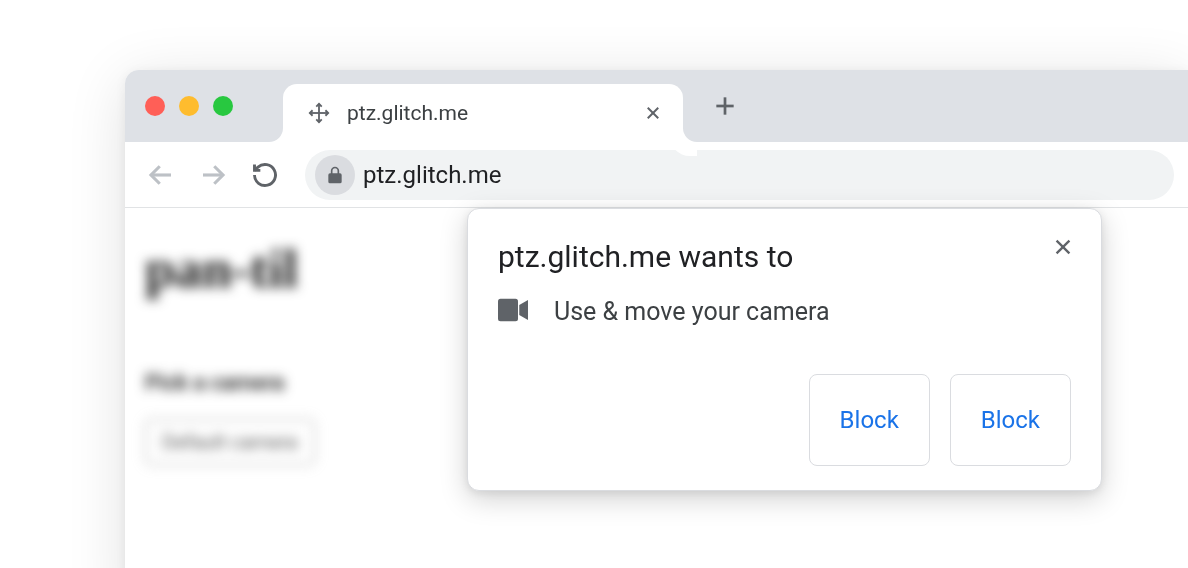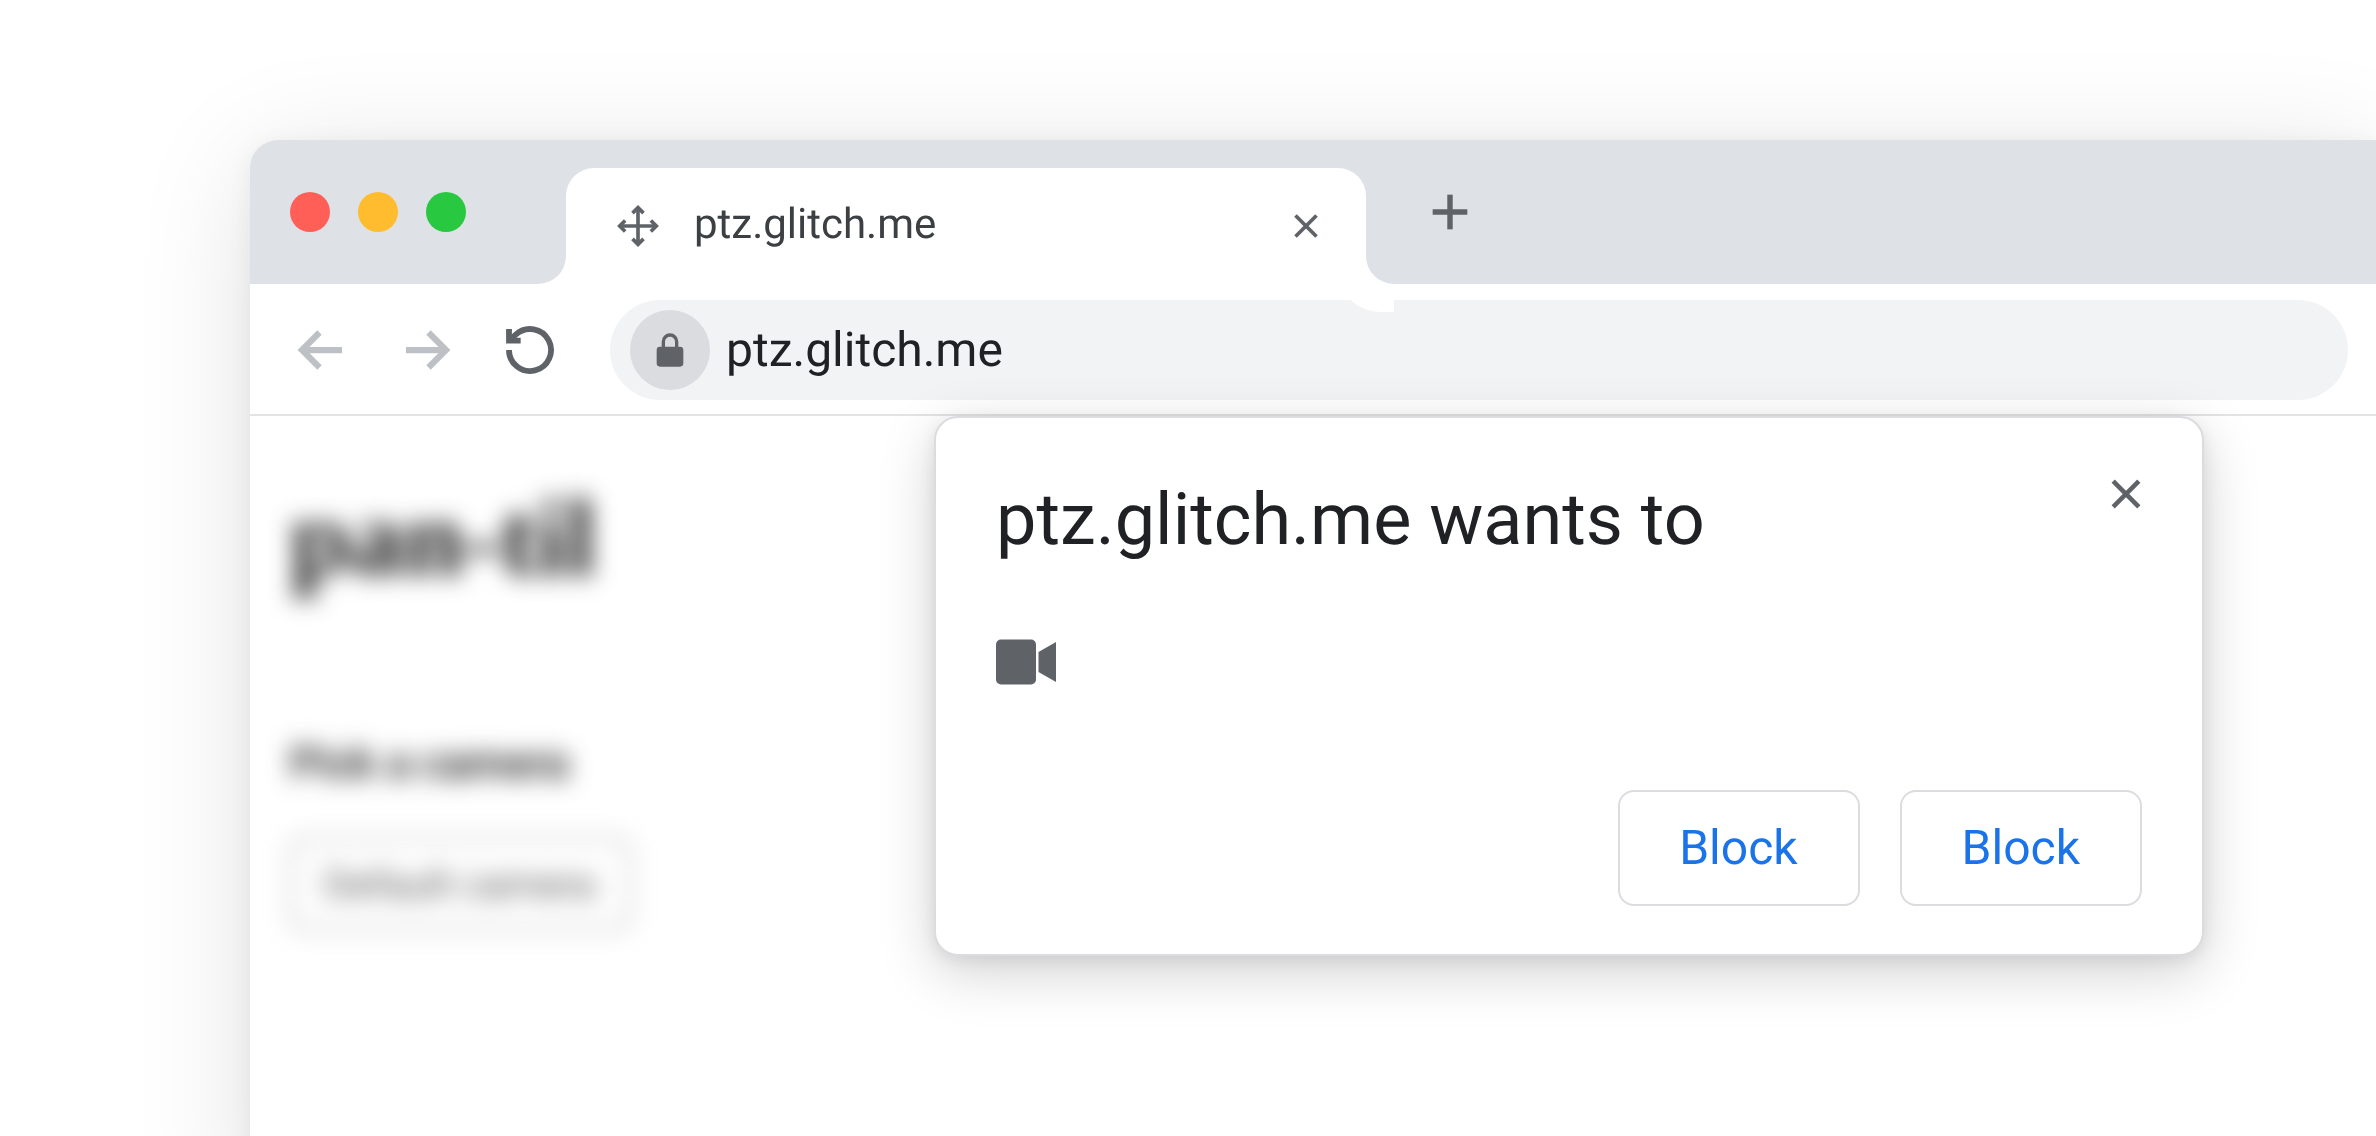--- a/index.html
+++ b/index.html
@@ -201,23 +201,23 @@
       right: 24px;
       width: 28px;
       height: 28px;
       cursor: pointer;
       display: flex;
       align-items: center;
       justify-content: center;
       color: #5f6368;
     }
     .popup-title {
-      font-size: 36px;
+      font-size: 30px;
       color: #202124;
-      margin-bottom: 38px;
+      margin-bottom: 23px;
     }
     .popup-row {
       display: flex;
       align-items: center;
       gap: 26px;
       margin-bottom: 48px;
     }
     .camera-icon {
       color: #5f6368;
     }
@@ -228,21 +228,21 @@
     .popup-actions {
       display: flex;
       justify-content: flex-end;
       gap: 20px;
     }
     .popup-btn {
       border: 1px solid #dadce0;
       background: #fff;
       color: #1a73e8;
       font-size: 24px;
-      padding: 14px 30px;
+      padding: 31px 30px;
       border-radius: 8px;
       cursor: pointer;
       min-width: 120px;
     }
   </style>
 </head>
 <body>
 
 <div class="browser-window">
   <div class="tab-strip">
@@ -322,18 +322,19 @@
     </svg>
   </div>
   <div class="popup-title">ptz.glitch.me wants to</div>
   <div class="popup-row">
     <span class="camera-icon">
       <svg width="30" height="24" viewBox="0 0 24 18" fill="#5f6368">
         <rect x="0" y="0" width="16" height="18" rx="2"></rect>
         <polygon points="17,5 24,1 24,17 17,13"></polygon>
       </svg>
     </span>
+    <span class="popup-permission">Use &amp; move your camera</span>
   </div>
   <div class="popup-actions">
     <button class="popup-btn">Block</button>
     <button class="popup-btn">Block</button>
   </div>
 </div>
 
 </body></html>

